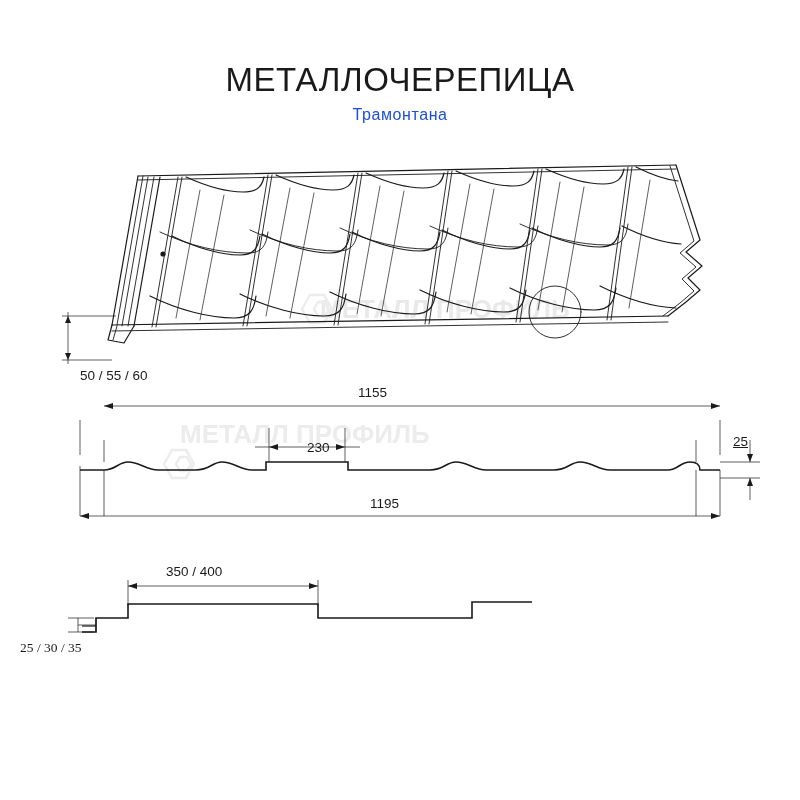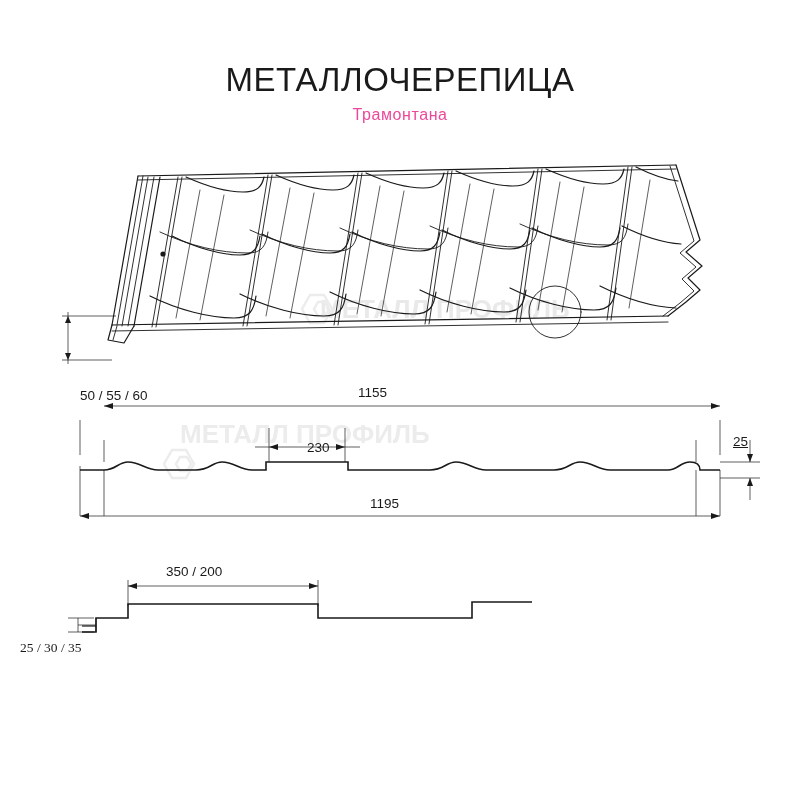--- a/index.html
+++ b/index.html
@@ -31,34 +31,33 @@
   .title-main {
     font-size: 33px;
     font-weight: normal;
     letter-spacing: 0.5px;
     color: #1a1a1a;
     line-height: 1.1;
   }
   .title-sub {
     font-size: 16px;
     font-weight: normal;
-    color: #ec4899;
+    color: #1d4ed8;
     margin-top: 8px;
     letter-spacing: 0.6px;
   }
   .dim-label {
     position: absolute;
     font-size: 13.5px;
     color: #1a1a1a;
     white-space: nowrap;
   }
   .dim-thickness-top {
     left: 80px;
     top: 368px;
-    margin-top: 20px;
   }
   .dim-1155 {
     left: 358px;
     top: 385px;
   }
   .dim-230 {
     left: 307px;
     top: 428px;
     margin-top: 12px;
   }
@@ -309,14 +308,14 @@
     <path class="ln med" d="M82 626 L96 626"></path>
   </g>
 
 </svg>
 
 <div class="dim-label dim-thickness-top">50 / 55 / 60</div>
 <div class="dim-label dim-1155">1155</div>
 <div class="dim-label dim-230">230</div>
 <div class="dim-label dim-25">25</div>
 <div class="dim-label dim-1195">1195</div>
-<div class="dim-label dim-350400">350 / 200</div>
+<div class="dim-label dim-350400">350 / 400</div>
 <div class="dim-label dim-thickness-bottom">25 / 30 / 35</div>
 
 </body></html>

